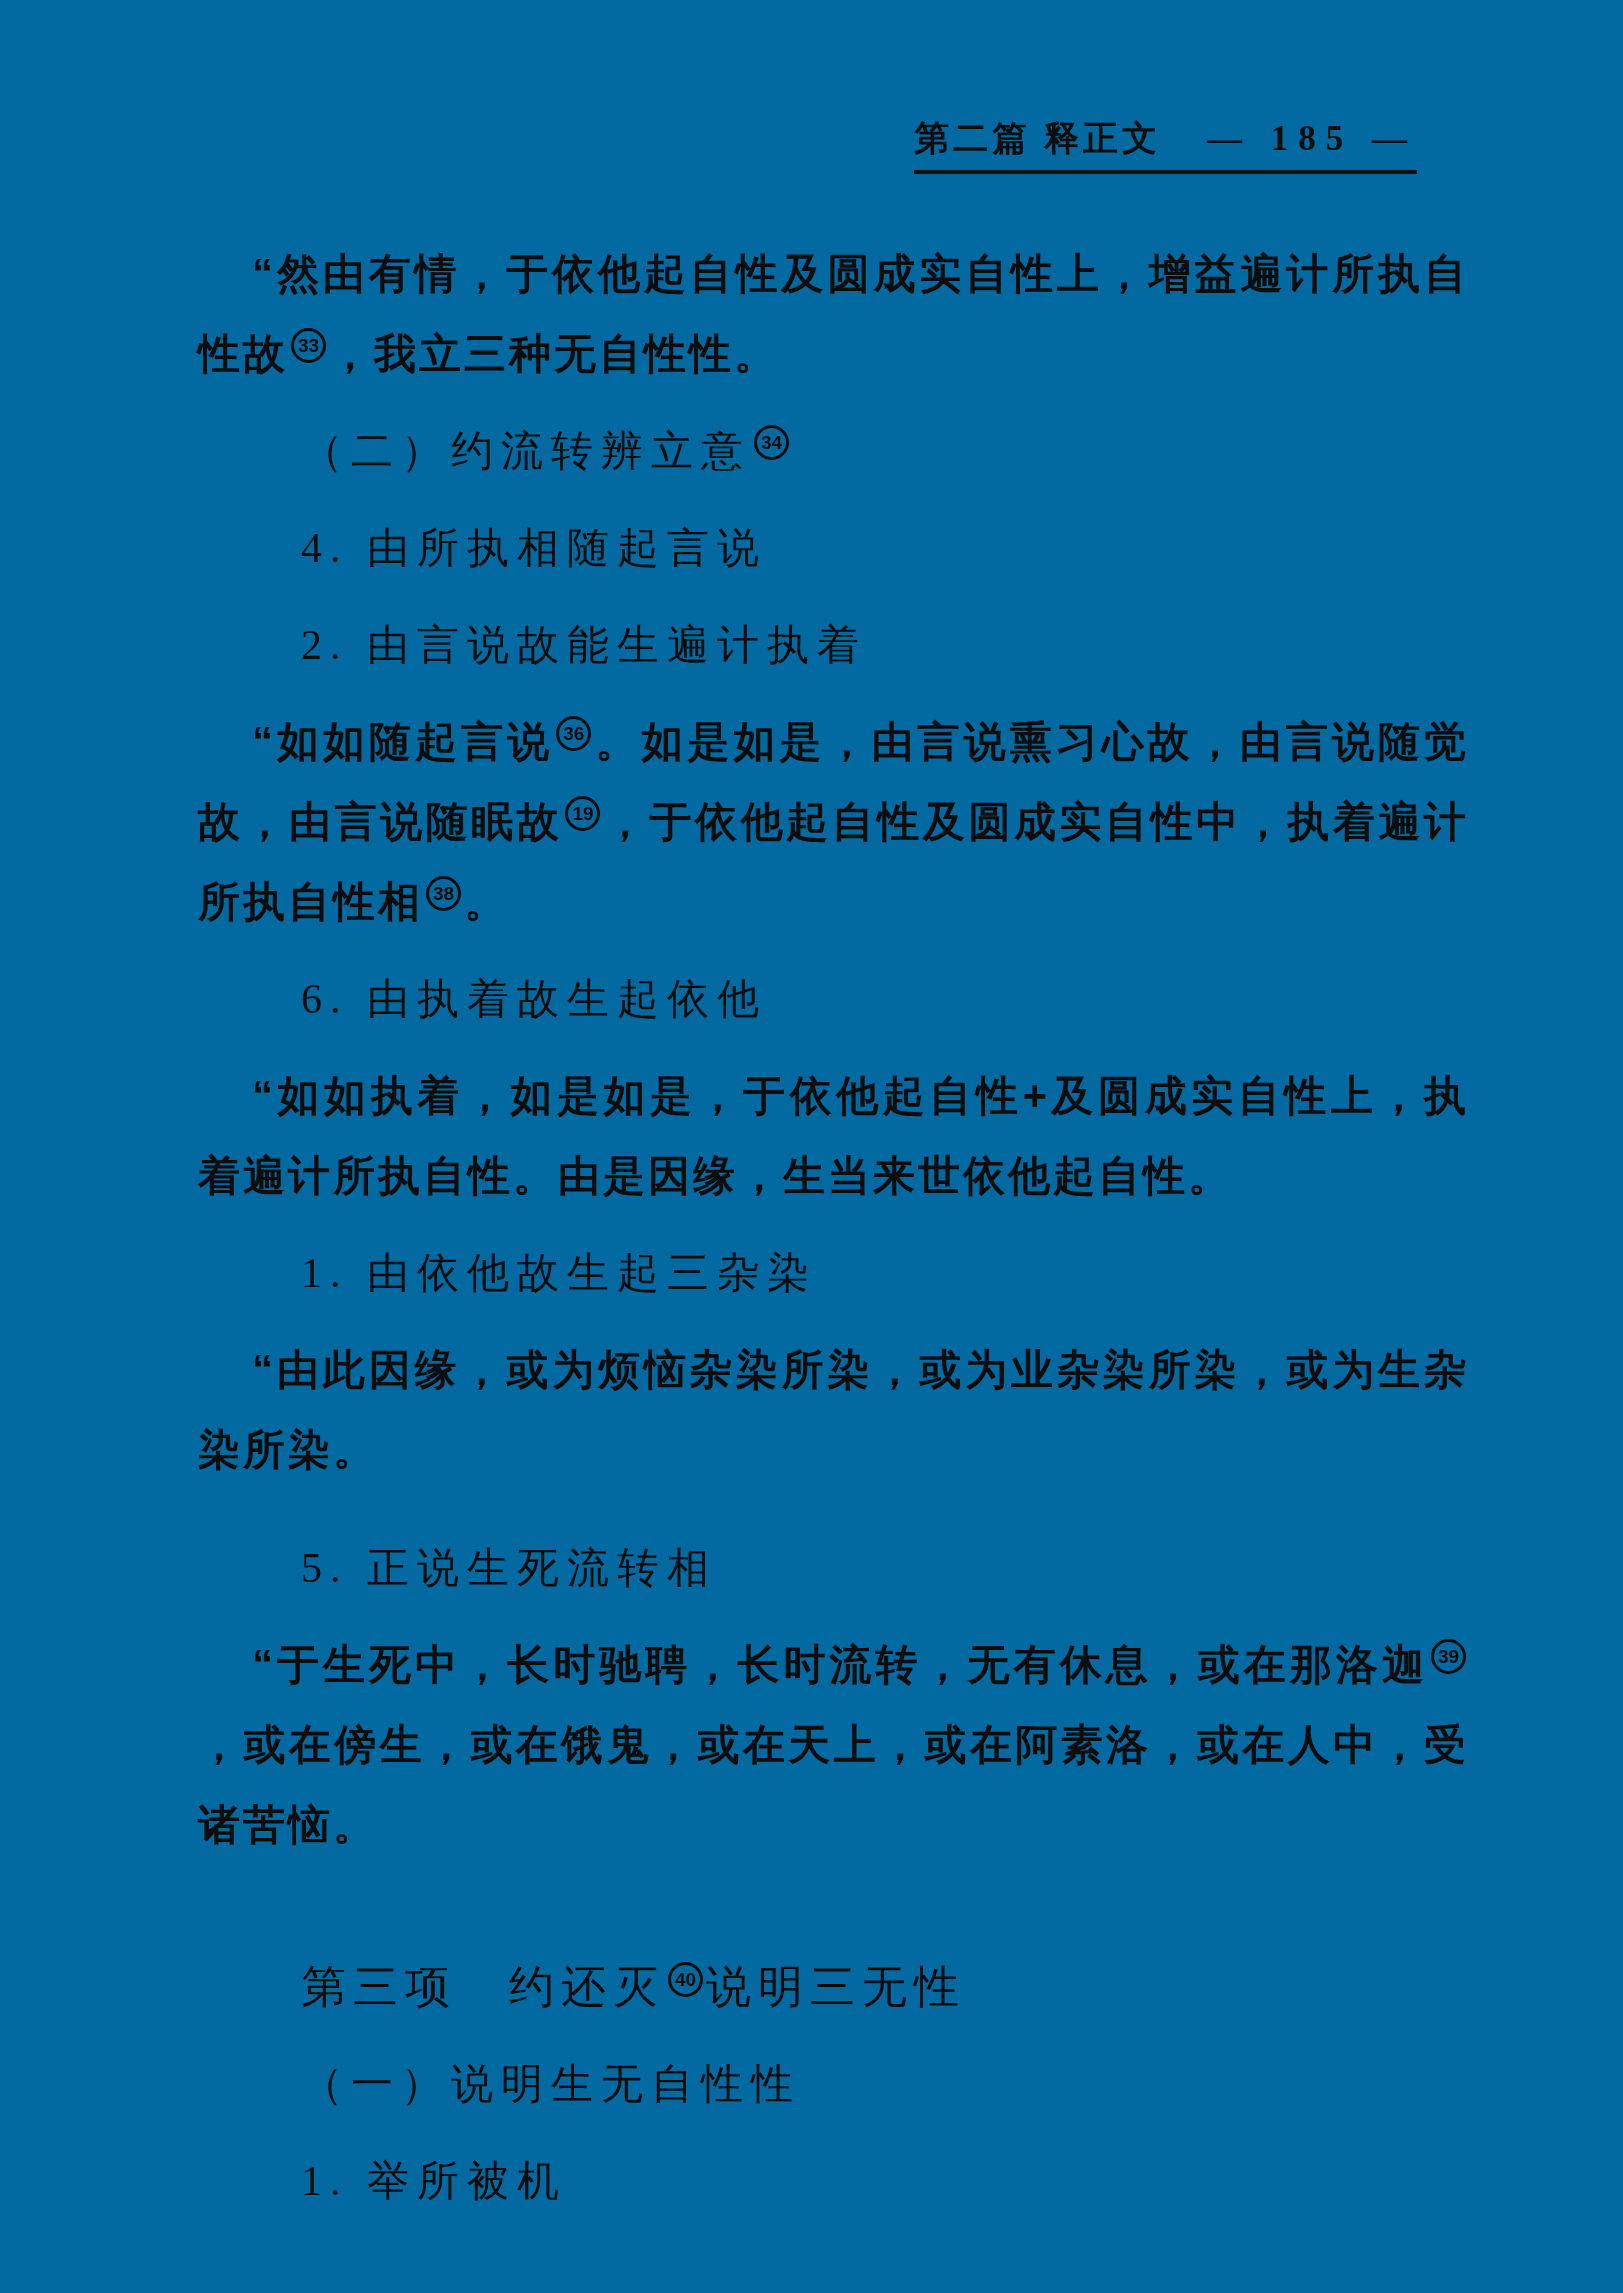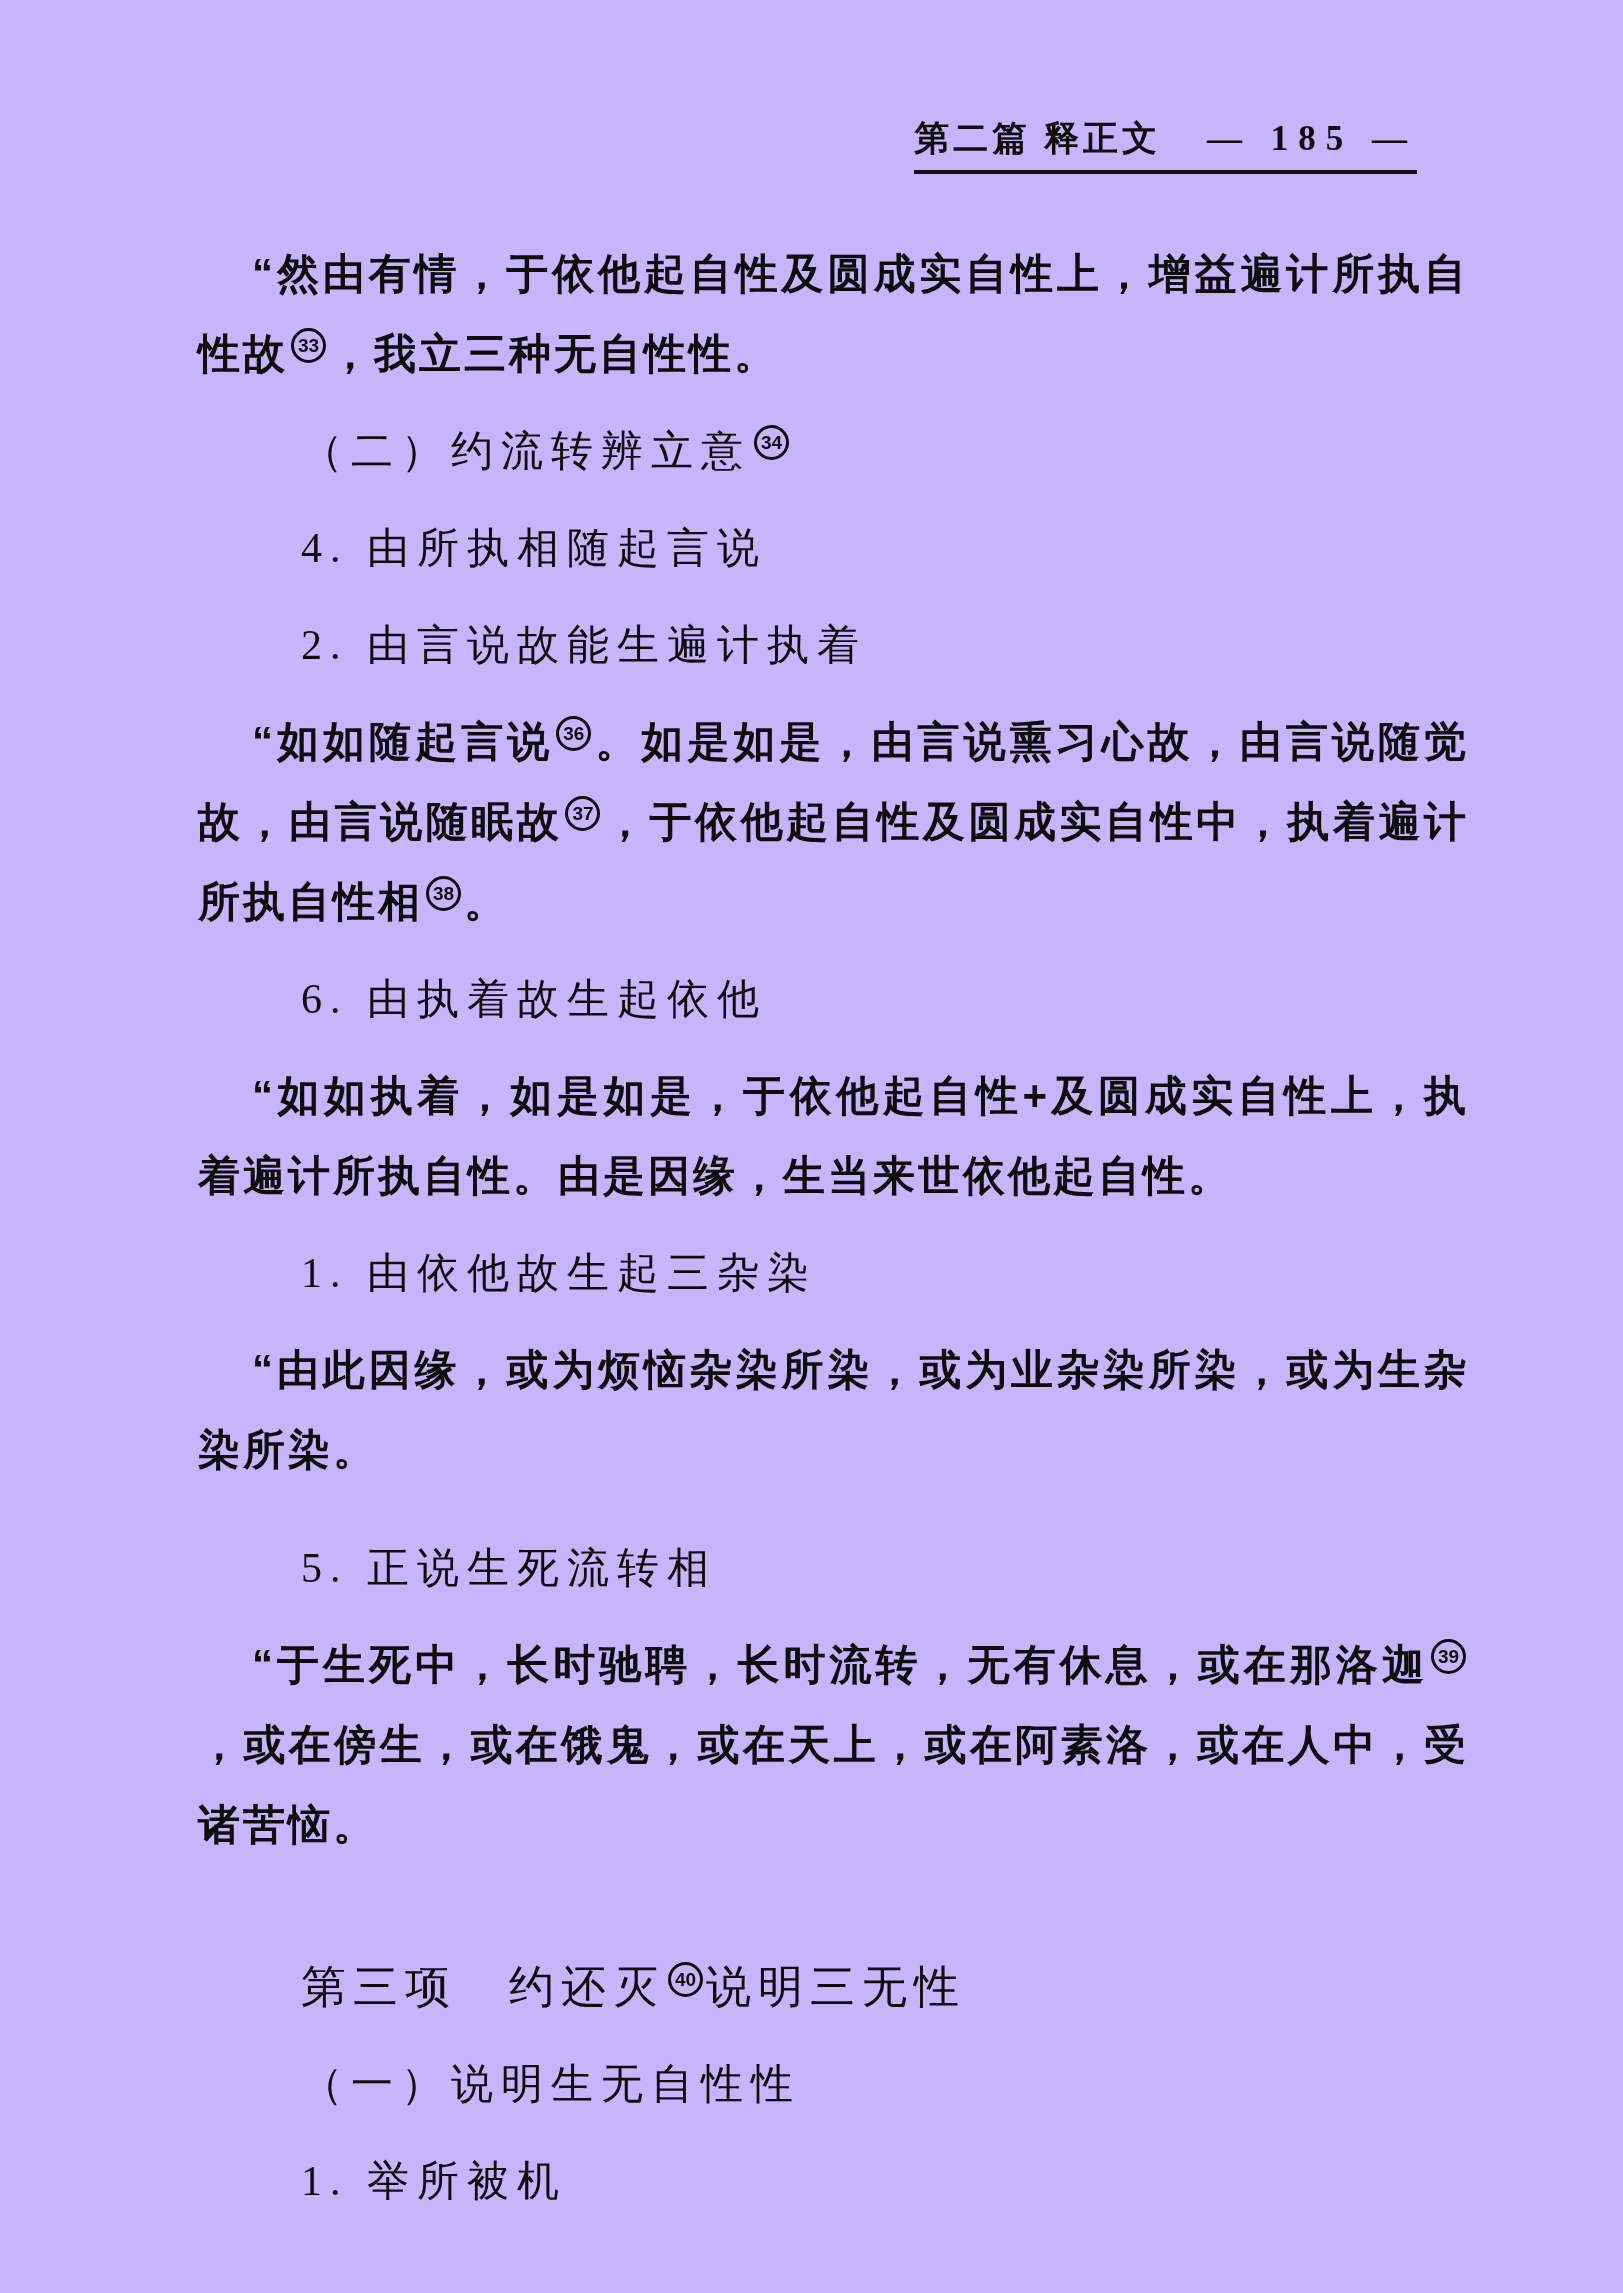--- a/index.html
+++ b/index.html
@@ -1,21 +1,21 @@
 <!DOCTYPE html>
 <html><head>
 <meta charset="utf-8">
 <style>
   html, body { margin: 0; padding: 0; background: #e8e8e8; }
   .page {
     position: relative;
     width: 1624px;
     height: 2293px;
     margin: 0 auto;
-    background: #c4b5fd;
+    background: #0369a1;
     color: #0d0d0d;
     overflow: hidden;
   }
   
   .running-header {
     position: absolute;
     top: 115px;
     right: 207px;
     border-bottom: 4px solid #111;
     padding-bottom: 8px;
@@ -87,21 +87,21 @@
 
   <div class="running-header">
     <span>第二篇 释正文</span><span class="page-indicator">— 185 —</span>
   </div>
 
   <div class="content">
       <p class="quote">“然由有情，于依他起自性及圆成实自性上，增益遍计所执自性故<span class="note">33</span>，我立三种无自性性。</p>
       <p class="heading">（二）约流转辨立意<span class="note">34</span></p>
       <p class="heading">4. 由所执相随起言说</p>
       <p class="heading">2. 由言说故能生遍计执着</p>
-      <p class="quote">“如如随起言说<span class="note">36</span>。如是如是，由言说熏习心故，由言说随觉故，由言说随眠故<span class="note">37</span>，于依他起自性及圆成实自性中，执着遍计所执自性相<span class="note">38</span>。</p>
+      <p class="quote">“如如随起言说<span class="note">36</span>。如是如是，由言说熏习心故，由言说随觉故，由言说随眠故<span class="note">19</span>，于依他起自性及圆成实自性中，执着遍计所执自性相<span class="note">38</span>。</p>
       <p class="heading">6. 由执着故生起依他</p>
       <p class="quote">“如如执着，如是如是，于依他起自性+及圆成实自性上，执着遍计所执自性。由是因缘，生当来世依他起自性。</p>
       <p class="heading">1. 由依他故生起三杂染</p>
       <p class="quote">“由此因缘，或为烦恼杂染所染，或为业杂染所染，或为生杂染所染。</p>
       <p class="heading space-before">5. 正说生死流转相</p>
       <p class="quote">“于生死中，长时驰聘，长时流转，无有休息，或在那洛迦<span class="note">39</span>，或在傍生，或在饿鬼，或在天上，或在阿素洛，或在人中，受诸苦恼。</p>
       <p class="section space-before">第三项　约还灭<span class="note">40</span>说明三无性</p>
       <p class="heading">（一）说明生无自性性</p>
       <p class="heading">1. 举所被机</p>
     </div>

